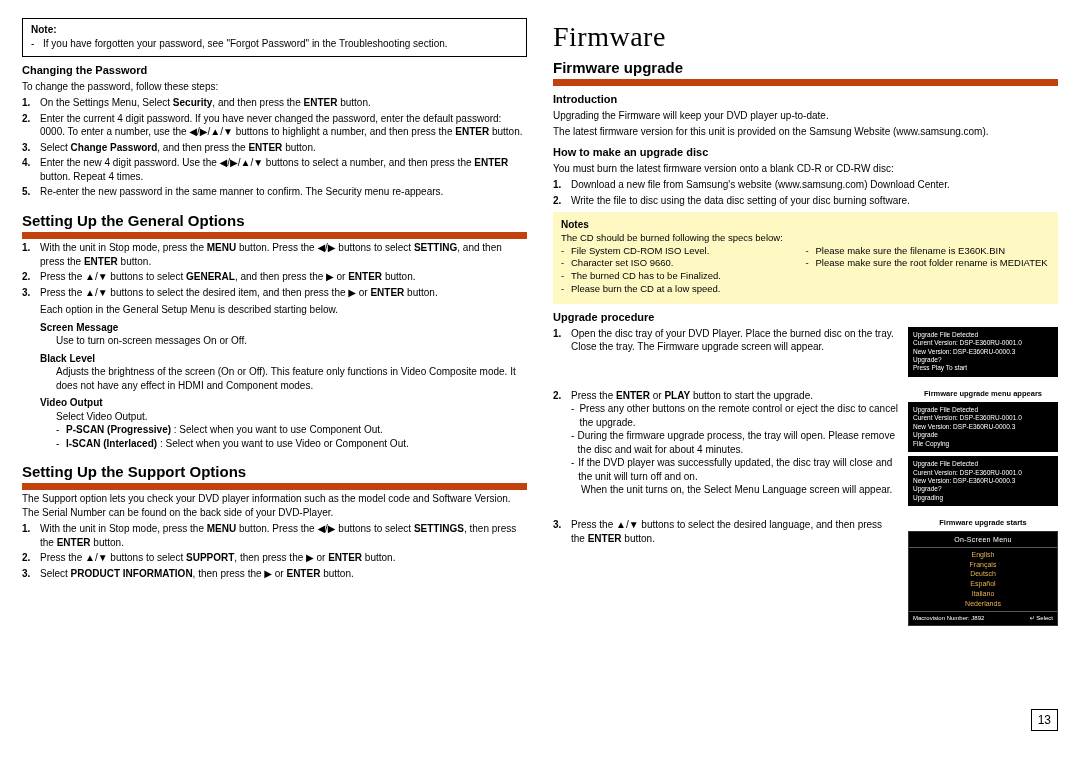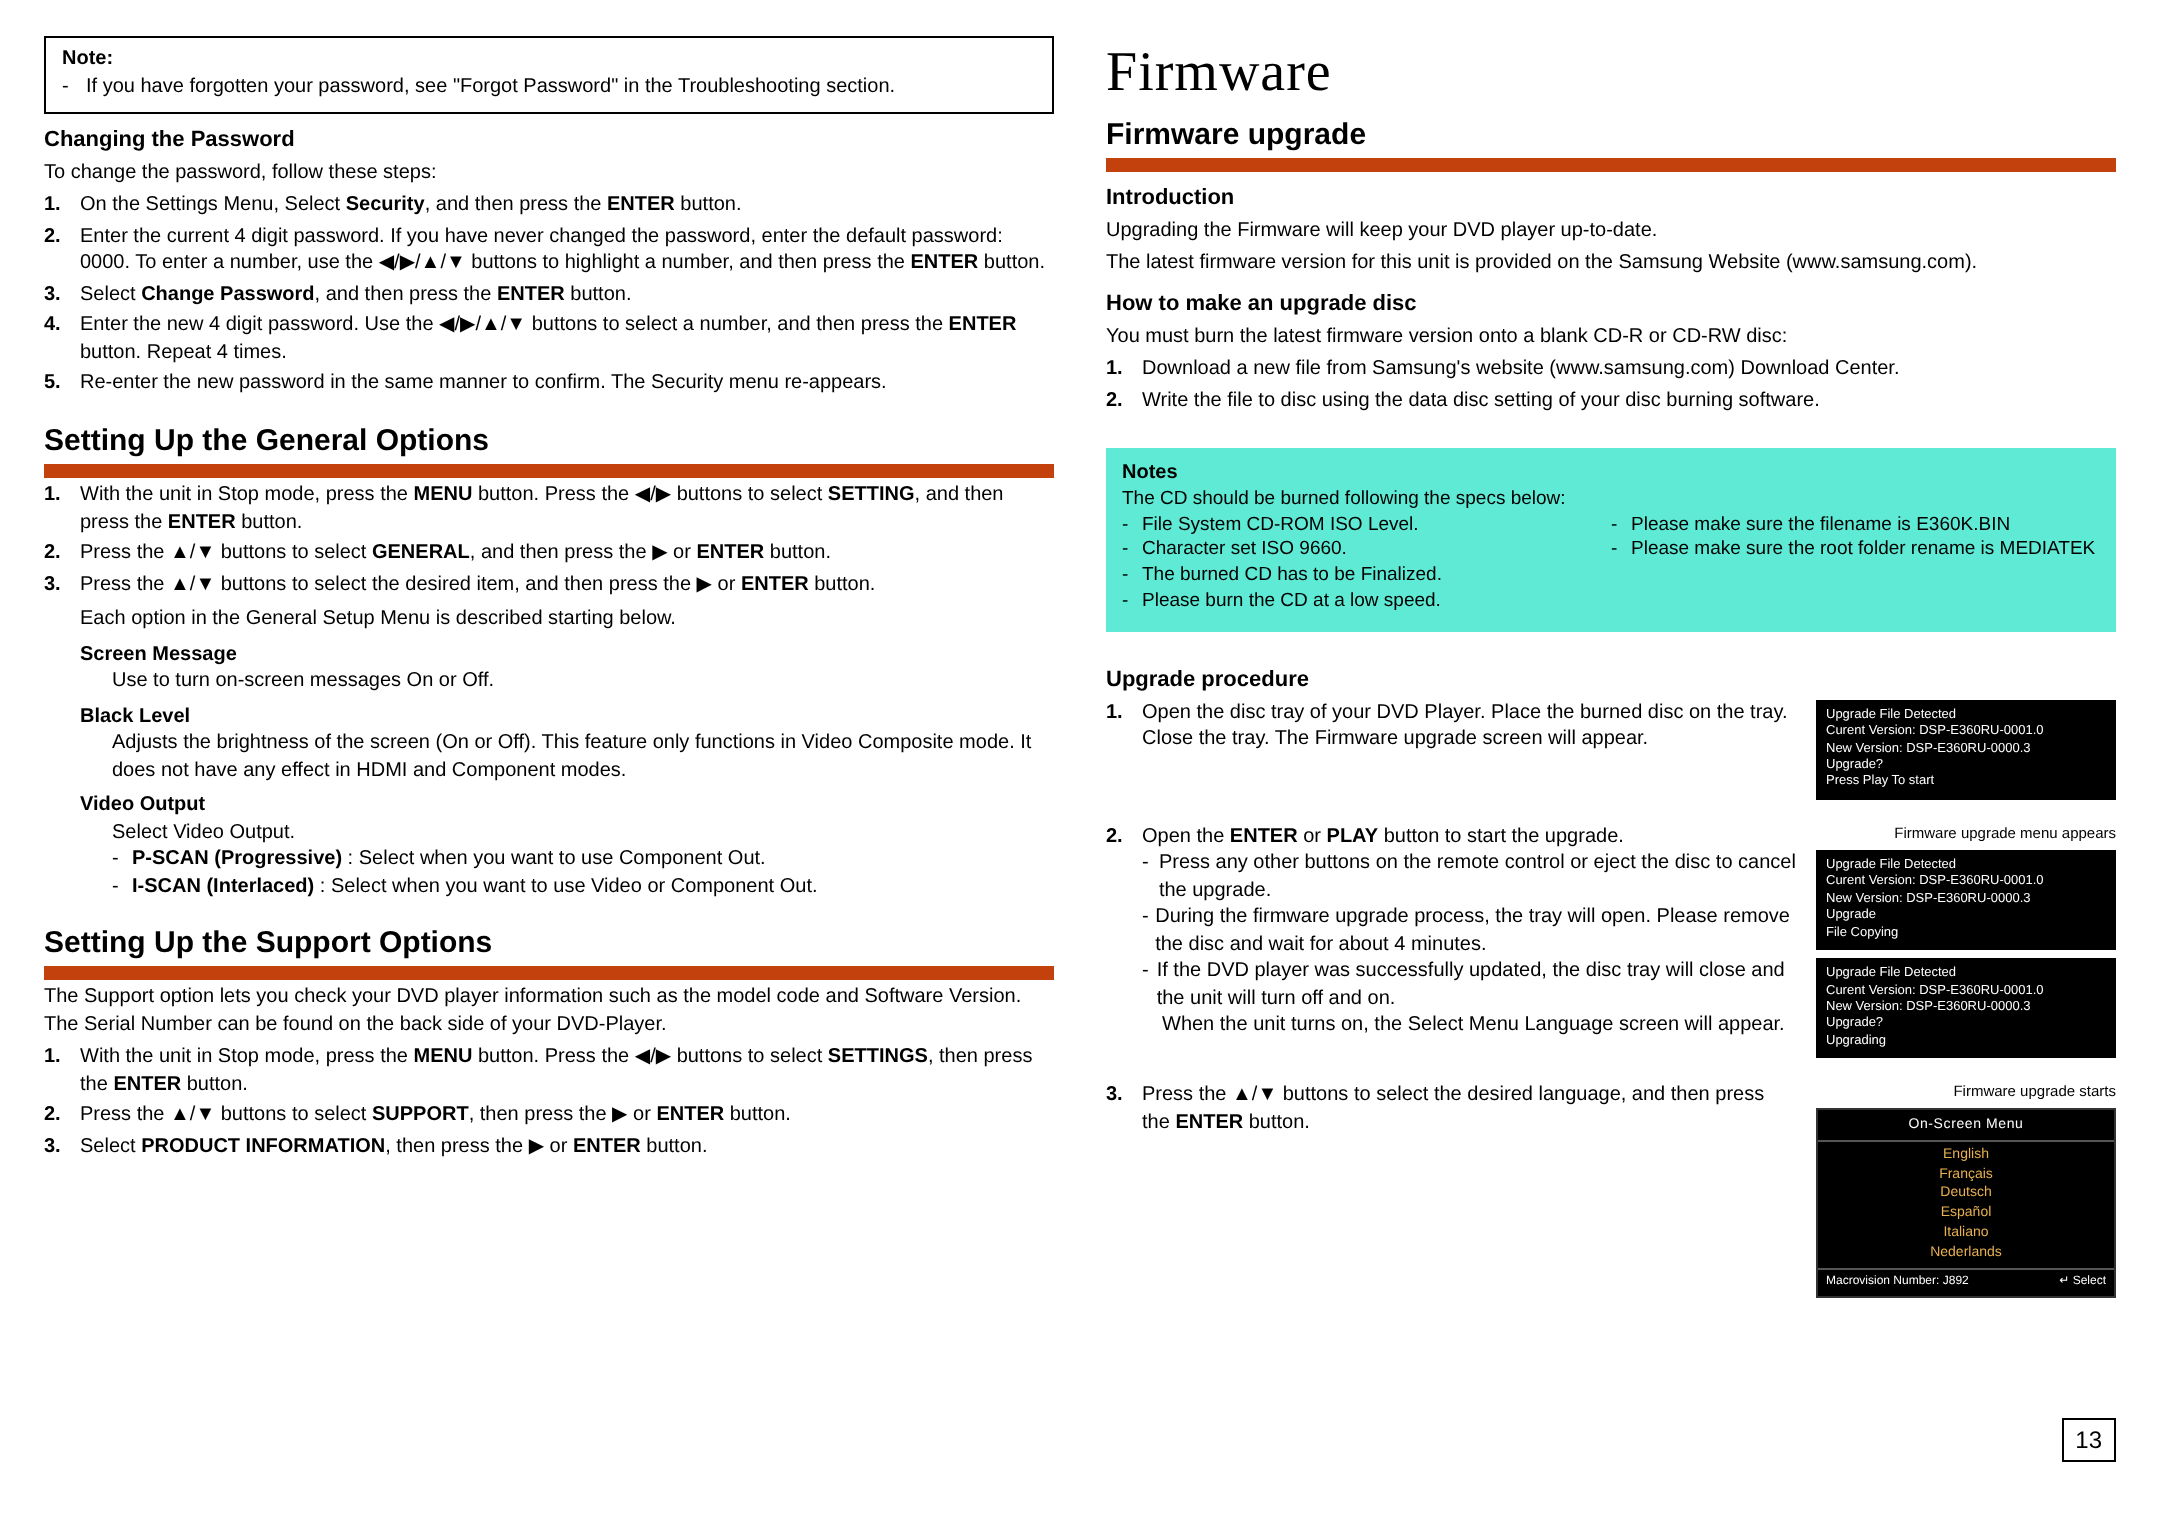--- a/index.html
+++ b/index.html
@@ -15,32 +15,32 @@
   .h-ref { font-family: "Times New Roman", serif; font-weight: 300; font-size: 28px; margin-bottom: 2px; letter-spacing: 0.5px; }
   ol { list-style: none; padding-left: 0; }
   ol > li { display: flex; margin-bottom: 2px; }
   ol > li > .num { width: 18px; flex-shrink: 0; font-weight: bold; }
   ol > li > .body { flex: 1; }
   .indent-block { padding-left: 18px; margin-top: 4px; }
   .opt-name { font-weight: bold; font-size: 10px; margin-top: 4px; }
   .opt-desc { padding-left: 16px; }
   .sub-bullet { display: flex; padding-left: 16px; }
   .sub-bullet .dash { width: 10px; flex-shrink: 0; }
-  .notes-gray { background: #5eead4; padding: 6px 8px 8px; margin: 17px 0; font-size: 9.5px; }
+  .notes-gray { background: #fef9c3; padding: 6px 8px 8px; margin: 5px 0; font-size: 9.5px; }
   .notes-gray .cols { display: flex; }
   .notes-gray .cols > div { flex: 1; }
   .notes-gray .row { display: flex; }
   .notes-gray .row .dash { width: 10px; flex-shrink: 0; }
   b { font-weight: bold; }
   .right-group { display: flex; gap: 10px; margin-bottom: 8px; }
   .right-group .text { flex: 1; }
   .right-group .figure { width: 150px; flex-shrink: 0; font-size: 7px; }
   .fw-box { border: 1px solid #000; background: #000; color: #fff; padding: 3px 4px; margin-bottom: 4px; font-size: 6.5px; line-height: 1.3; }
   .fw-box div { white-space: nowrap; overflow: hidden; }
-  .caption { font-weight: normal; text-align: right; font-size: 7.5px; color: #000; margin-bottom: 3px; }
+  .caption { font-weight: bold; text-align: center; font-size: 7.5px; color: #000; margin-bottom: 3px; }
   .lang-menu { background: #000; color: #fff; border: 1px solid #333; font-size: 7px; padding: 3px 0; text-align: center; }
   .lang-title { border-bottom: 1px solid #555; padding-bottom: 2px; margin-bottom: 2px; font-size: 7px; letter-spacing: 0.3px; }
   .lang-item { color: #e8b050; font-size: 7px; line-height: 1.4; }
   .lang-footer { border-top: 1px solid #555; margin-top: 2px; padding-top: 2px; font-size: 6px; display: flex; justify-content: space-between; padding-left: 4px; padding-right: 4px; }
   .pagenum { position: absolute; bottom: 30px; right: 22px; border: 1px solid #000; padding: 2px 6px; font-size: 12px; }
   .para { margin-bottom: 3px; }
 </style>
 </head>
 <body>
 
@@ -207,21 +207,21 @@
         </div>
       </div>
     </div>
 
     <div class="right-group">
       <div class="text">
         <ol>
           <li>
               <span class="num">2.</span>
               <span class="body">
-            <span>Open the </span><b>ENTER</b><span> or </span><b>PLAY</b><span> button to start the upgrade.</span>
+            <span>Press the </span><b>ENTER</b><span> or </span><b>PLAY</b><span> button to start the upgrade.</span>
             <div class="row" style="display:flex">
                   <span style="width:10px">-</span>
                   <span>Press any other buttons on the remote control or eject the disc to cancel the upgrade.</span>
                 </div>
             <div class="row" style="display:flex">
                   <span style="width:10px">-</span>
                   <span>During the firmware upgrade process, the tray will open. Please remove the disc and wait for about 4 minutes.</span>
                 </div>
             <div class="row" style="display:flex">
                   <span style="width:10px">-</span>

